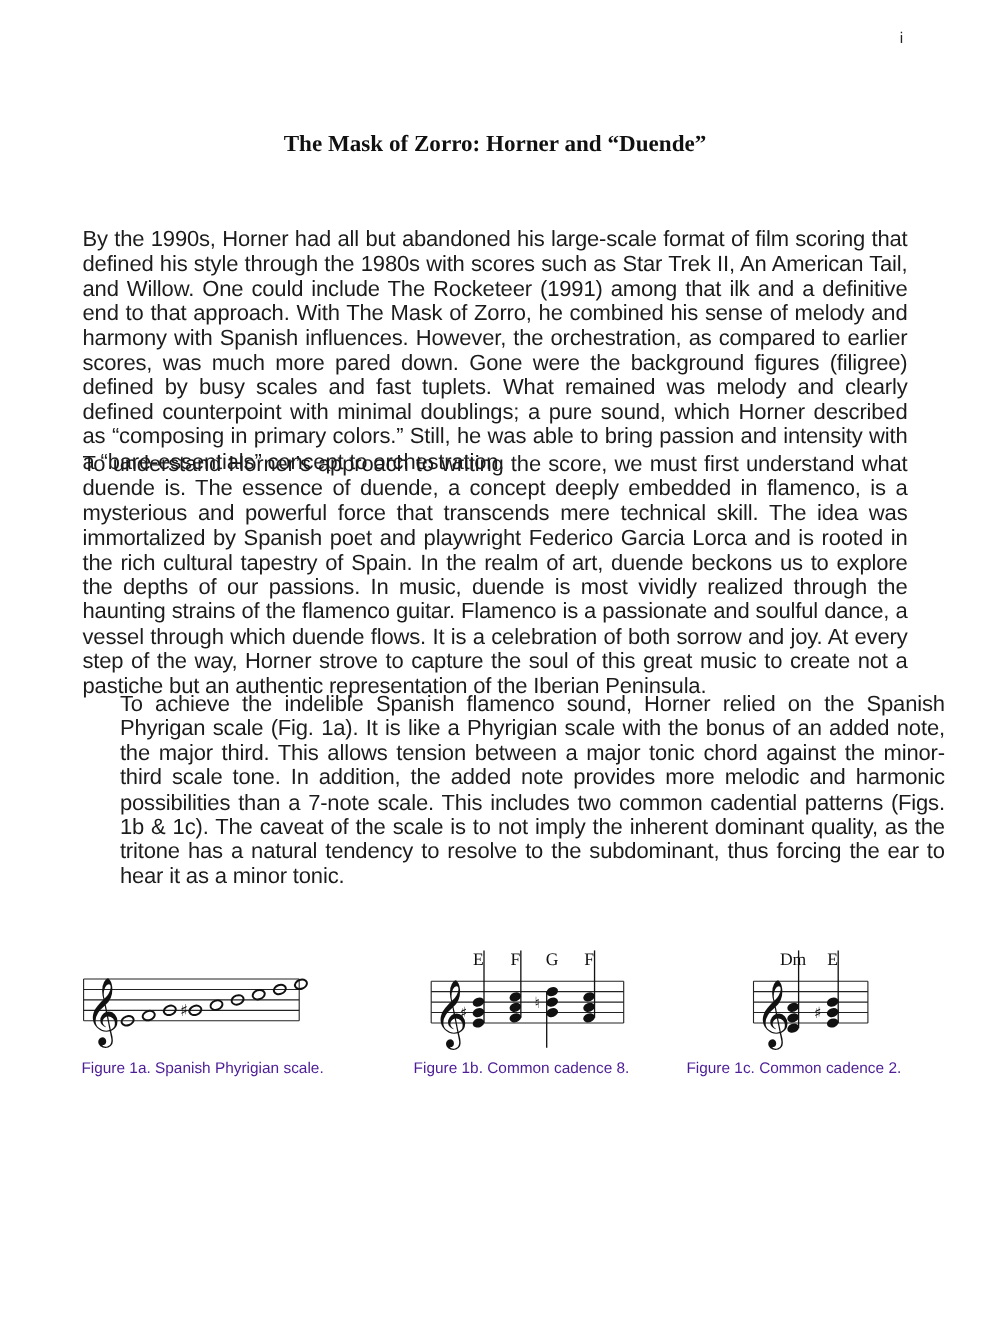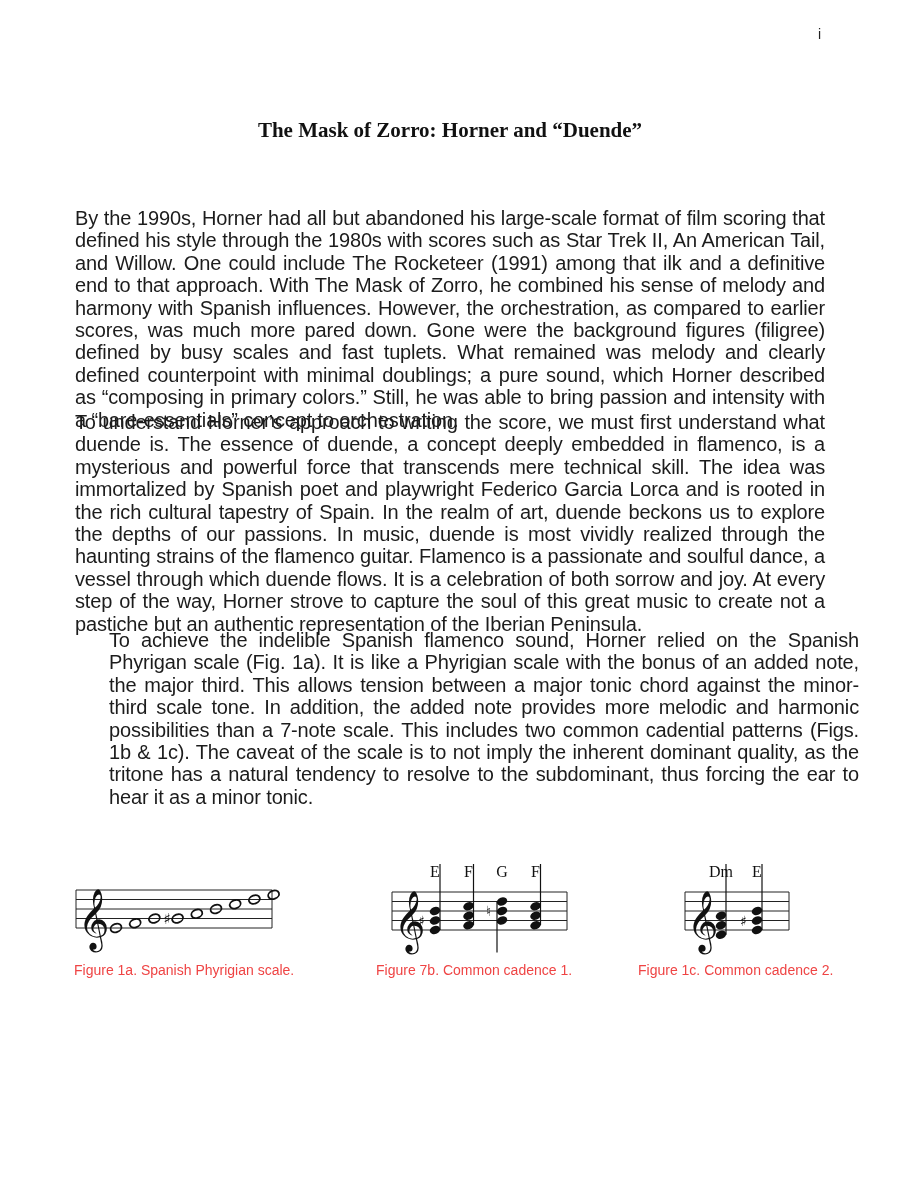--- a/index.html
+++ b/index.html
@@ -22,26 +22,26 @@
     .p1 { top: 207px; }
     .p2 { top: 411px; }
     .p3 { top: 629px; margin-left: 34px; }
 
     .figure { position: absolute; }
     .figure svg { display: block; overflow: visible; }
     .fig-a { left: 70px; top: 870px; width: 240px; }
     .fig-b { left: 372px; top: 862px; width: 220px; }
     .fig-c { left: 615px; top: 862px; width: 220px; }
     .caption {
-      font-family: "Liberation Sans", sans-serif; font-size: 14px; color: #ef4444;
+      font-family: "Liberation Sans", sans-serif; font-size: 14px; color: #4c1d95;
       white-space: nowrap; position: absolute;
     }
     .fig-a .caption { left: 4px; top: 92px; }
     .fig-b .caption { left: 4px; top: 100px; }
-    .fig-c .caption { left: 23px; top: 100px; text-align: right; }
+    .fig-c .caption { left: 9px; top: 100px; text-align: right; }
     .chord-label {
       font-family: "Liberation Serif", serif; font-size: 16px; fill: #111;
     }
   </style>
 </head>
 <body>
 
 <div class="page-number">i</div>
 
 <h1 class="title">The Mask of Zorro: Horner and “Duende”</h1>
@@ -126,21 +126,21 @@
       <text x="114" y="54" font-size="14" font-family="&quot;DejaVu Sans&quot;, sans-serif" fill="#111">♮</text>
       <text x="130" y="15" text-anchor="middle" class="chord-label">G</text>
       <g>
         <ellipse cx="163.5" cy="63.25" rx="5.4" ry="4" fill="#111" transform="rotate(-20 163.5 63.25)"></ellipse>
         <ellipse cx="163.5" cy="53.75" rx="5.4" ry="4" fill="#111" transform="rotate(-20 163.5 53.75)"></ellipse>
         <ellipse cx="163.5" cy="44.25" rx="5.4" ry="4" fill="#111" transform="rotate(-20 163.5 44.25)"></ellipse>
         <line x1="168.5" x2="168.5" y1="63.25" y2="2" stroke="#111" stroke-width="1.2"></line>
       </g>
       <text x="163.5" y="15" text-anchor="middle" class="chord-label">F</text>
     </svg>
-  <div class="caption">Figure 7b. Common cadence 1.</div>
+  <div class="caption">Figure 1b. Common cadence 8.</div>
 </div>
 
 <div class="figure fig-c">
   <svg id="svg-1c" width="220" height="90">
       <line x1="70" x2="174" y1="30" y2="30" stroke="#222" stroke-width="1"></line>
       <line x1="70" x2="174" y1="39.5" y2="39.5" stroke="#222" stroke-width="1"></line>
       <line x1="70" x2="174" y1="49" y2="49" stroke="#222" stroke-width="1"></line>
       <line x1="70" x2="174" y1="58.5" y2="58.5" stroke="#222" stroke-width="1"></line>
       <line x1="70" x2="174" y1="68" y2="68" stroke="#222" stroke-width="1"></line>
       <line x1="70" x2="70" y1="30" y2="68" stroke="#222" stroke-width="1"></line>

